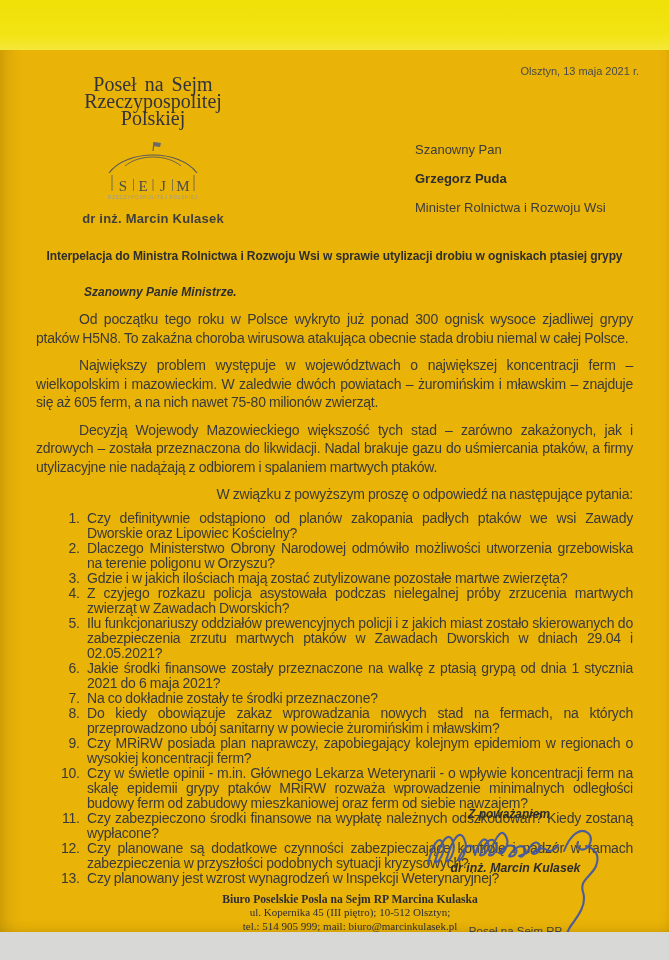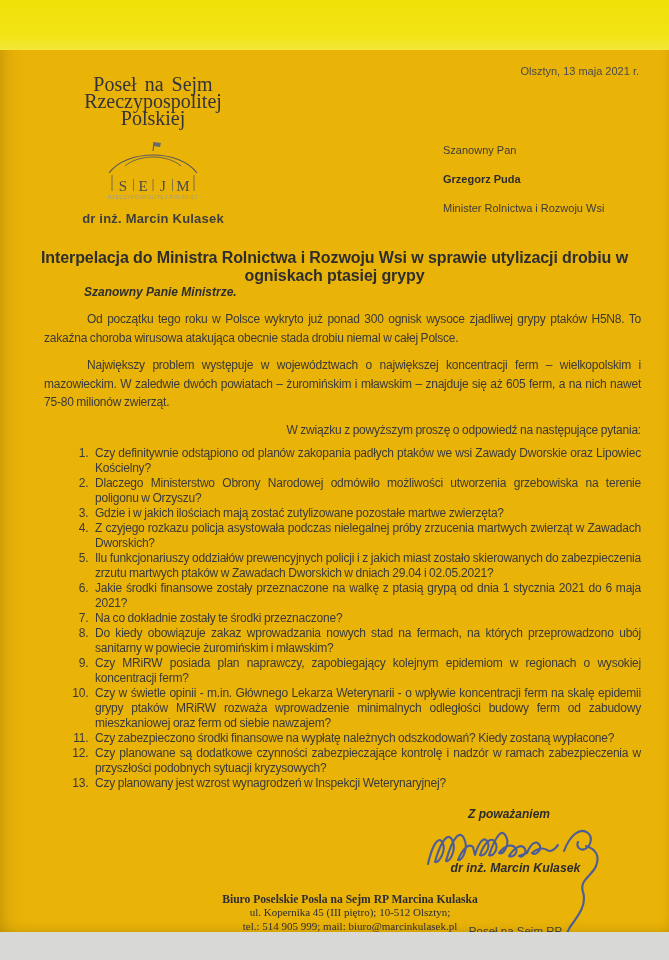--- a/index.html
+++ b/index.html
@@ -11,29 +11,29 @@
   }
   .banner{position:absolute;left:0;top:0;width:669px;height:50px;
     background:linear-gradient(180deg,#efe006 0%,#f2e415 70%,#f4e83a 100%);}
   .date{position:absolute;top:65px;right:30px;font-size:11px;color:#4a4a4a;}
   
   .sender{position:absolute;left:48px;top:76px;width:210px;text-align:center;}
   .sender .serifline{font-family:"Liberation Serif",serif;font-size:20px;color:#33333b;line-height:17px;word-spacing:3px;}
   .sender svg{margin-top:12px;}
   .sender-name{margin-top:6px;font-size:13px;font-weight:700;color:#3f3f3f;letter-spacing:.2px;}
   
-  .recipient{position:absolute;left:415px;top:143px;font-size:11px;color:#3c3c3c;margin-left:28px;}
+  .recipient{position:absolute;left:415px;top:143px;font-size:13px;color:#3c3c3c;}
   .recipient div{margin-bottom:15px;line-height:14px;}
   .recipient .bold{font-weight:700;color:#2d2d2d;}
   
   .subject{position:absolute;left:35px;top:249px;width:599px;text-align:center;
-    font-size:16px;font-weight:700;color:#2e2e2e;letter-spacing:-.1px;}
+    font-size:12px;font-weight:700;color:#2e2e2e;letter-spacing:-.1px;}
   .greeting{position:absolute;left:84px;top:285px;font-size:12px;font-weight:700;font-style:italic;color:#2e2e2e;}
   
-  .bodyflow{position:absolute;left:44px;top:310px;width:597px;font-size:12px;letter-spacing:-.22px;word-spacing:-.4px;color:#3a3a3a;}
+  .bodyflow{position:absolute;left:36px;top:310px;width:597px;font-size:14px;letter-spacing:-.22px;word-spacing:-.4px;color:#3a3a3a;}
   .bodyflow p{margin:0 0 9px 0;text-indent:43px;text-align:justify;line-height:18.5px;}
   .bodyflow p.intro{text-align:right;margin-bottom:7px;}
   ol.questions{margin:0;padding:0 0 0 47px;line-height:15px;}
   ol.questions li{text-align:justify;margin:0;padding-left:4px;}
   
   .closing{position:absolute;left:468px;top:807px;font-size:12px;font-weight:700;font-style:italic;color:#2c2c2c;}
   .sig-svg{position:absolute;left:422px;top:818px;pointer-events:none;}
   .signer-name{position:absolute;left:428px;top:861px;width:175px;text-align:center;font-size:12.3px;font-weight:700;font-style:italic;color:#2c2c2c;}
   .signer-role{position:absolute;left:428px;top:925px;width:175px;text-align:center;font-size:11.5px;color:#3c3c3c;}
   
@@ -84,20 +84,21 @@
   </div>
 
   <div class="subject">Interpelacja do Ministra Rolnictwa i Rozwoju Wsi w sprawie utylizacji drobiu w ogniskach ptasiej grypy</div>
 
   <div class="greeting">Szanowny Panie Ministrze.</div>
 
   <div class="bodyflow">
     <div>
         <p>Od początku tego roku w Polsce wykryto już ponad 300 ognisk wysoce zjadliwej grypy ptaków H5N8. To zakaźna choroba wirusowa atakująca obecnie stada drobiu niemal w całej Polsce.</p>
         <p>Największy problem występuje w województwach o największej koncentracji ferm – wielkopolskim i mazowieckim. W zaledwie dwóch powiatach – żuromińskim i mławskim – znajduje się aż 605 ferm, a na nich nawet 75-80 milionów zwierząt.</p>
+        <p>Decyzją Wojewody Mazowieckiego większość tych stad – zarówno zakażonych, jak i zdrowych – została przeznaczona do likwidacji. Nadal brakuje gazu do uśmiercania ptaków, a firmy utylizacyjne nie nadążają z odbiorem i spalaniem martwych ptaków.</p>
       </div>
     <p class="intro">W związku z powyższym proszę o odpowiedź na następujące pytania:</p>
     <ol class="questions">
         <li>Czy definitywnie odstąpiono od planów zakopania padłych ptaków we wsi Zawady Dworskie oraz Lipowiec Kościelny?</li>
         <li>Dlaczego Ministerstwo Obrony Narodowej odmówiło możliwości utworzenia grzebowiska na terenie poligonu w Orzyszu?</li>
         <li>Gdzie i w jakich ilościach mają zostać zutylizowane pozostałe martwe zwierzęta?</li>
         <li>Z czyjego rozkazu policja asystowała podczas nielegalnej próby zrzucenia martwych zwierząt w Zawadach Dworskich?</li>
         <li>Ilu funkcjonariuszy oddziałów prewencyjnych policji i z jakich miast zostało skierowanych do zabezpieczenia zrzutu martwych ptaków w Zawadach Dworskich w dniach 29.04 i 02.05.2021?</li>
         <li>Jakie środki finansowe zostały przeznaczone na walkę z ptasią grypą od dnia 1 stycznia 2021 do 6 maja 2021?</li>
         <li>Na co dokładnie zostały te środki przeznaczone?</li>

